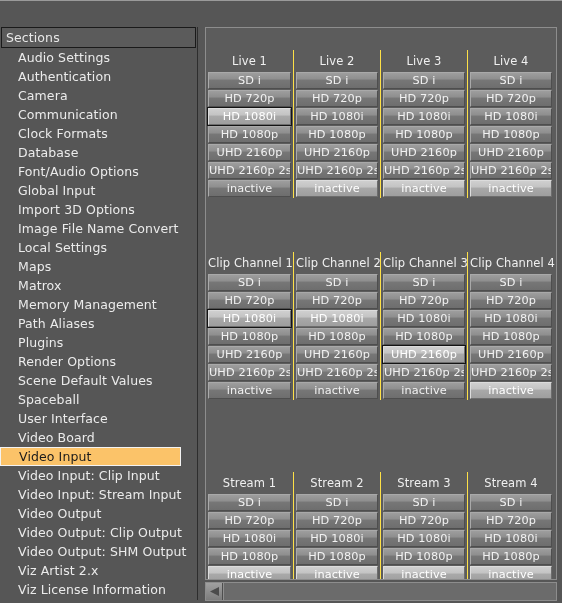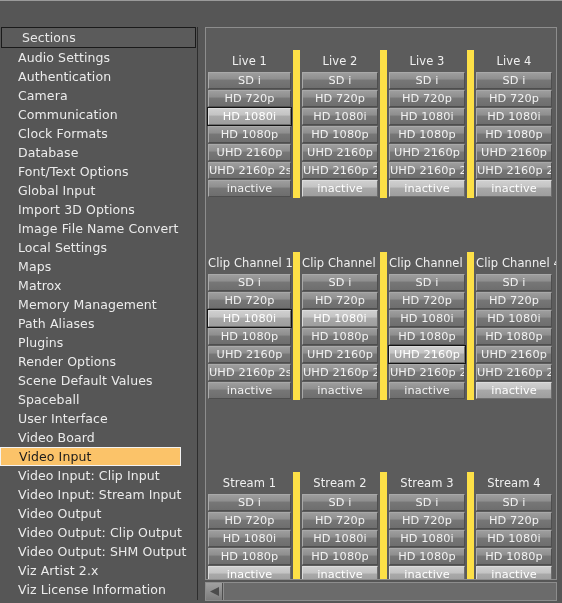--- a/index.html
+++ b/index.html
@@ -28,21 +28,21 @@
   }
   .sections-header {
     position: relative;
     height: 21px;
     margin: 0 1px 0 1px;
     background: #5b5b5b;
     border: 1px solid #1a1a1a;
     color: #e8e8e8;
     font-size: 12.5px;
     line-height: 19px;
-    padding-left: 20px;
+    padding-left: 4px;
     letter-spacing: .1px;
   }
   .sec-list { margin-top: 0px; }
   .sec-item {
     height: 19px;
     line-height: 19px;
     padding-left: 18px;
     color: #ebebeb;
     font-size: 12.5px;
     white-space: nowrap;
@@ -70,21 +70,21 @@
     position: absolute;
     left: 0;
     width: 350px;
     display: flex;
   }
   .col {
     width: 87px;
     padding: 0 2px;
     position: relative;
   }
-  .col + .col { border-left: 7px solid #fde047; }
+  .col + .col { border-left: 1px solid #fde047; }
   .col-title {
     text-align: center;
     color: #f0f0f0;
     font-size: 11.5px;
     height: 22px;
     line-height: 22px;
     white-space: nowrap;
     letter-spacing: .1px;
   }
   .btn {
@@ -146,21 +146,21 @@
 
   <div id="sidebar">
     <div class="sections-header">Sections</div>
     <div class="sec-list" id="sec-list">
         <div class="sec-item">Audio Settings</div>
         <div class="sec-item">Authentication</div>
         <div class="sec-item">Camera</div>
         <div class="sec-item">Communication</div>
         <div class="sec-item">Clock Formats</div>
         <div class="sec-item">Database</div>
-        <div class="sec-item">Font/Text Options</div>
+        <div class="sec-item">Font/Audio Options</div>
         <div class="sec-item">Global Input</div>
         <div class="sec-item">Import 3D Options</div>
         <div class="sec-item">Image File Name Convert</div>
         <div class="sec-item">Local Settings</div>
         <div class="sec-item">Maps</div>
         <div class="sec-item">Matrox</div>
         <div class="sec-item">Memory Management</div>
         <div class="sec-item">Path Aliases</div>
         <div class="sec-item">Plugins</div>
         <div class="sec-item">Render Options</div>

